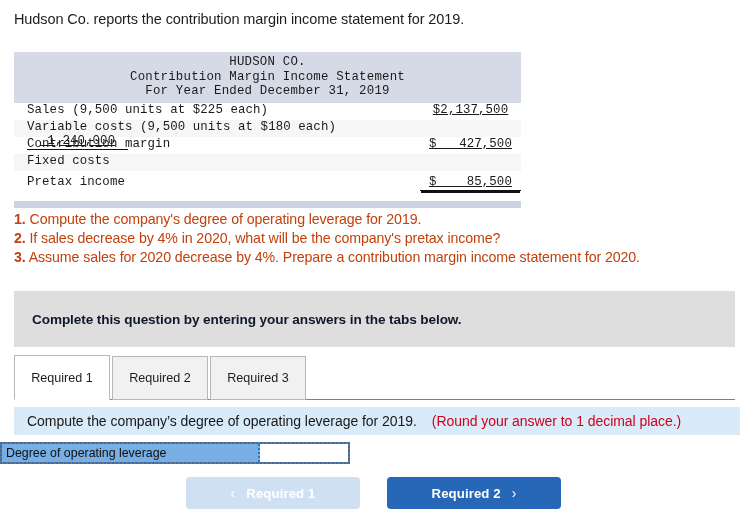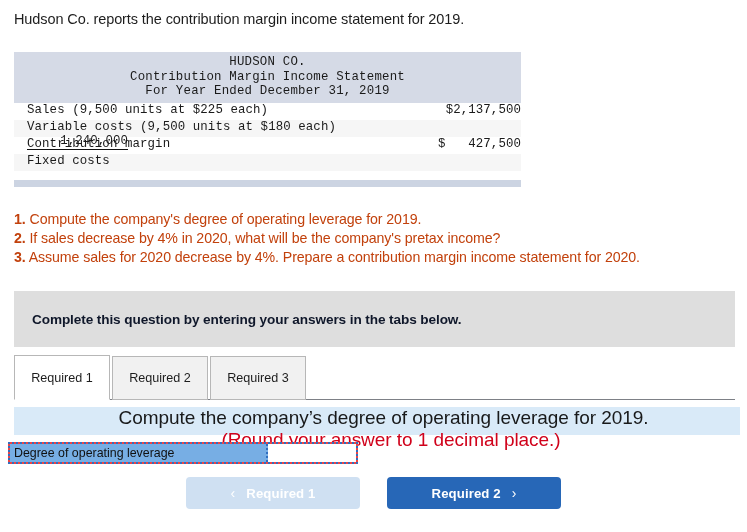--- a/index.html
+++ b/index.html
@@ -42,24 +42,25 @@
     align-items: baseline;
     height: 17px;
     padding-left: 13px;
   }
   .srow.alt { background: #f6f6f6; flex-direction: column; }
   .srow.pad-top { height: 21px; padding-top: 4px; }
   .srow .lbl { flex: 1 1 auto; white-space: pre; letter-spacing: 0.1px; }
   .srow .amt {
     flex: 0 0 auto;
     width: 101px;
-    text-align: right;
+    text-align: center;
     white-space: pre;
     padding-bottom: 1px;
     letter-spacing: 0.1px;
+    text-decoration: underline;
   }
   .amt.ul-single { border-bottom: 1px solid #111; }
   .amt.ul-double {
     border-bottom: 1px solid #111;
     box-shadow: 0 3px 0 -1px #111;
   }
   .stmt-foot {
     margin-top: 9px;
     height: 7px;
     background: #ccd4e2;
@@ -111,32 +112,32 @@
     border-bottom: 1px solid #ffffff;
     height: 45px;
   }
 
   
   .reqbar {
     position: absolute; left: 14px; top: 407px;
     width: 726px; height: 28px;
     background: #d9eaf8;
     display: flex; align-items: center;
-    font-size: 19px; color: #18191a;
-    padding-left: 13px; letter-spacing: -0.05px; flex-direction: column;
+    font-size: 14px; color: #18191a;
+    padding-left: 13px; letter-spacing: -0.05px;
   }
   .reqbar .hint { color: #d0021b; padding-left: 5px; margin-left: 10px; }
 
   
   .answer-row {
-    position: absolute; left: 8px; top: 442px;
+    position: absolute; left: 0; top: 442px;
     display: flex;
     height: 22px;
     border: 2px dotted #2f6fc0;
-    background: #ef4444;
+    background: #737373;
   }
   .answer-label {
     width: 258px;
     background: #77aee4;
     border-right: 2px dotted #2f6fc0;
     display: flex; align-items: center;
     padding-left: 4px;
     font-size: 12.4px; color: #101010;
     white-space: nowrap;
   }
@@ -195,20 +196,24 @@
 
     <div class="srow">
       <span class="lbl">Contribution margin</span>
       <span class="amt">$   427,500</span>
     </div>
 
     <div class="srow alt">
       <span class="lbl">Fixed costs</span>
     </div>
 
+    <div class="srow pad-top">
+      <span class="lbl">Pretax income</span>
+      <span class="amt ul-double">$    85,500</span>
+    </div>
 
     <div class="stmt-foot"></div>
   </div>
 
   <div class="questions">
     <div class="q">
       <span class="n">1.</span>
       <span>Compute the company's degree of operating leverage for 2019.</span>
     </div>
     <div class="q">

